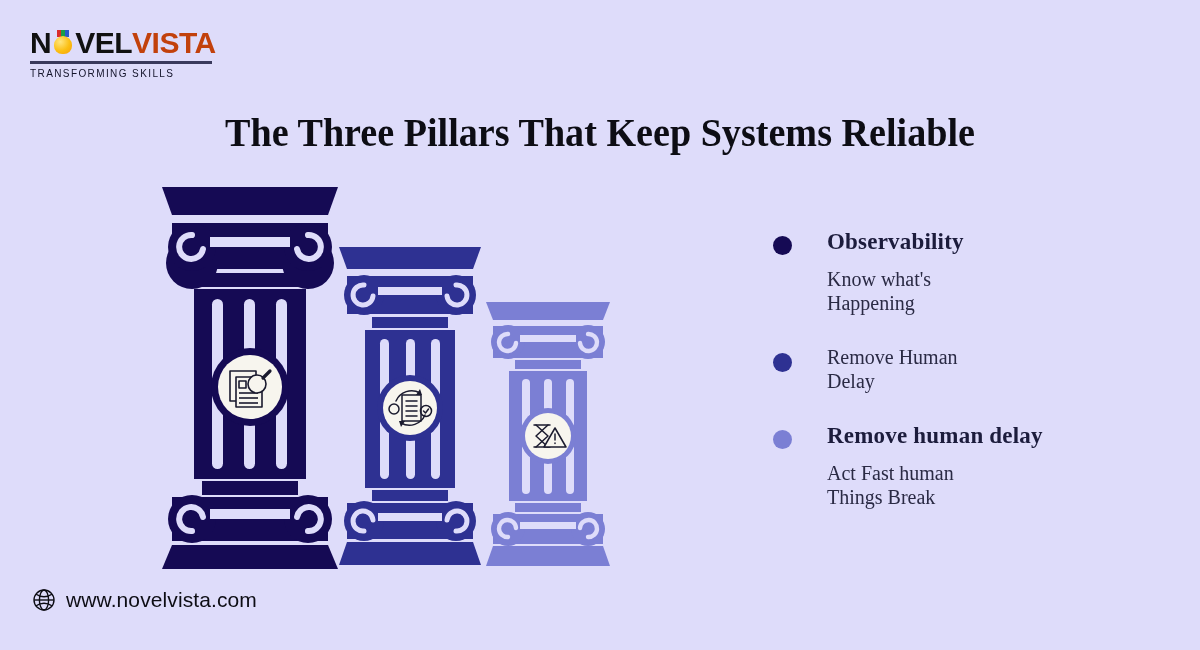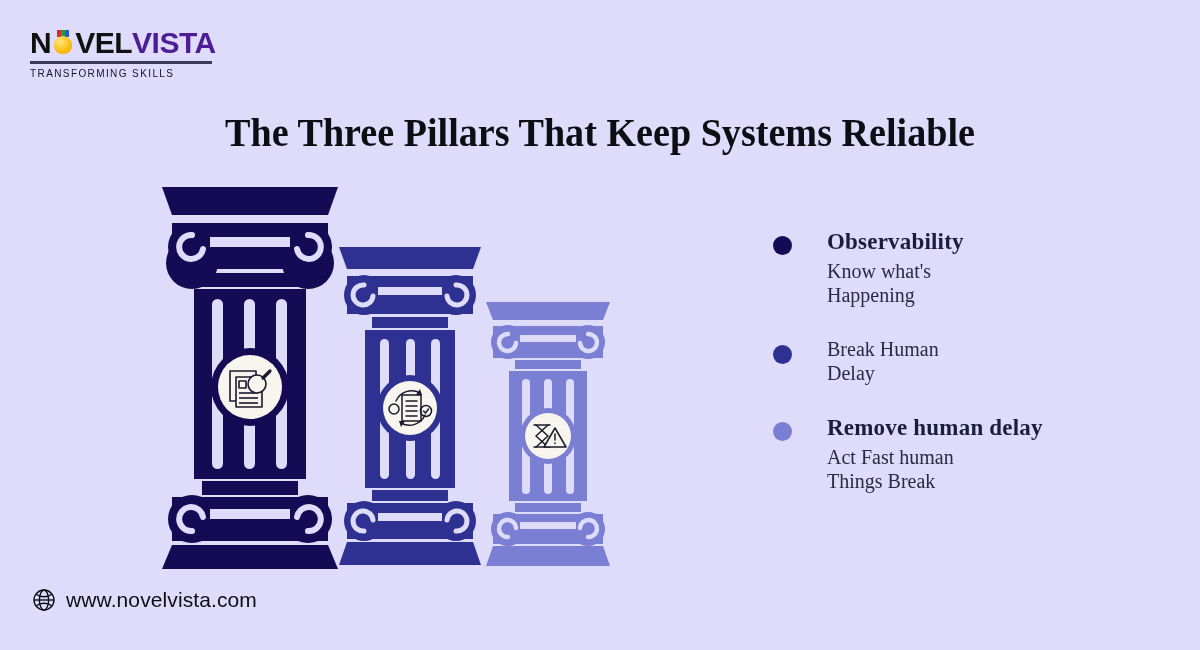--- a/index.html
+++ b/index.html
@@ -26,21 +26,21 @@
     font-family: "Liberation Sans", sans-serif;
     font-weight: bold;
     font-size: 30px;
     letter-spacing: -0.5px;
     line-height: 1;
     white-space: nowrap;
     display: flex;
     align-items: center;
   }
   .logo-n, .logo-vel { color: #111111; }
-  .logo-vista { color: #4c1d95; }
+  .logo-vista { color: #c2410c; }
   .logo-bulb {
     display: inline-block;
     position: relative;
     width: 22px;
     height: 26px;
     margin: 0 1px;
     vertical-align: middle;
   }
   .bulb-glass {
     position: absolute;
@@ -132,21 +132,21 @@
     font-size: 23px;
     color: #1c1c3c;
     line-height: 1.25;
     letter-spacing: 0.2px;
   }
   .legend-sub {
     font-family: "Liberation Serif", serif;
     font-size: 20px;
     color: #2a2a44;
     line-height: 1.22;
-    margin-top: 2px;
+    margin-top: 10px;
     white-space: pre-line;
   }
 
   
   #footer {
     position: absolute;
     left: 32px;
     bottom: 38px;
     display: flex;
     align-items: flex-start;
@@ -328,21 +328,21 @@
 
   <div class="legend-item">
     <span class="legend-bullet" style="background:#150a54"></span>
     <div class="legend-title">Observability</div>
     <div class="legend-sub">Know what's
 Happening</div>
   </div>
 
   <div class="legend-item">
     <span class="legend-bullet" style="background:#2e3192"></span>
-    <div class="legend-sub">Break Human
+    <div class="legend-sub">Remove Human
 Delay</div>
   </div>
 
   <div class="legend-item">
     <span class="legend-bullet" style="background:#7b7fd4"></span>
     <div class="legend-title">Remove human delay</div>
     <div class="legend-sub">Act Fast human
 Things Break</div>
   </div>
 </div>

